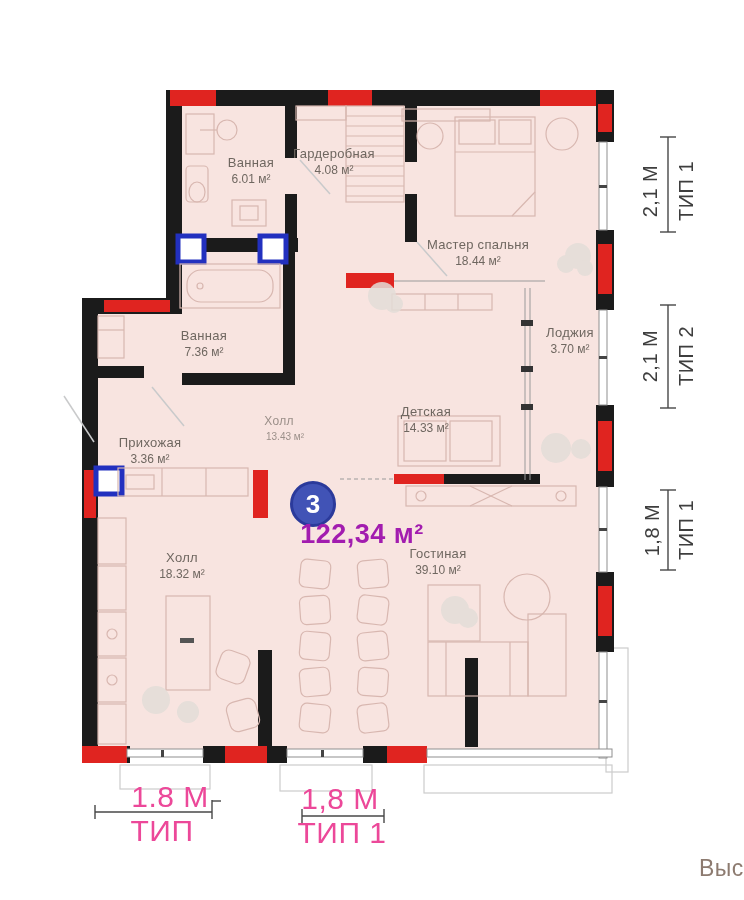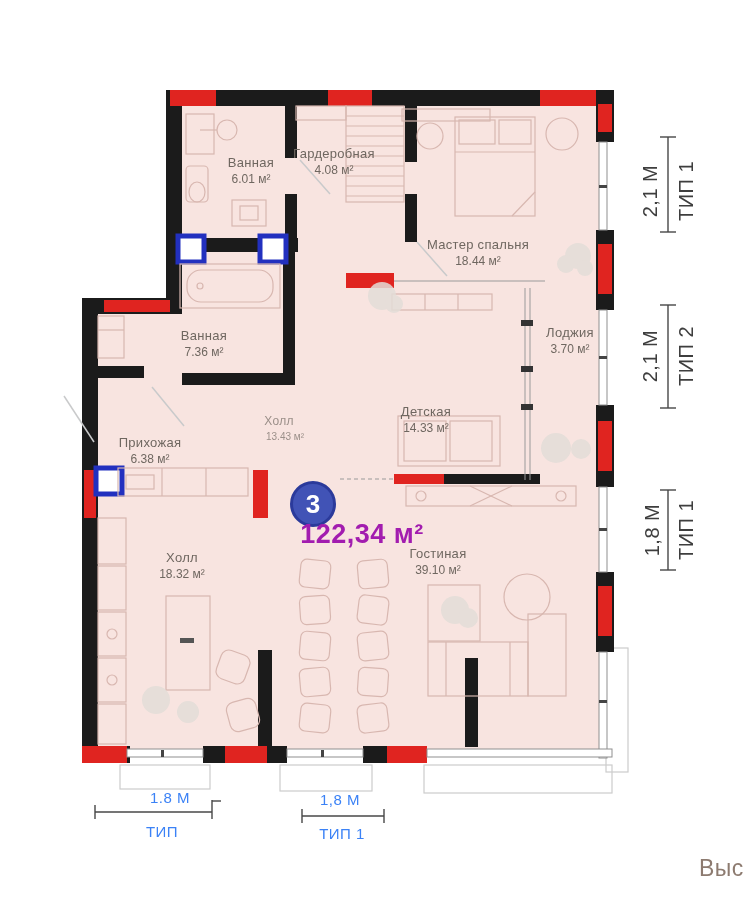--- a/index.html
+++ b/index.html
@@ -34,21 +34,21 @@
     position:absolute;left:362px;top:534px;transform:translate(-50%,-50%);
     font-size:27px;font-weight:600;color:#a21caf;letter-spacing:.5px;z-index:5;
     white-space:nowrap;
   }
   .vtxt{
     position:absolute;transform:translate(-50%,-50%) rotate(-90deg);
     white-space:nowrap;font-size:20px;color:#3e3e3e;letter-spacing:.5px;z-index:3;
   }
   .htxt{
     position:absolute;transform:translate(-50%,-50%);
-    white-space:nowrap;font-size:15px;color:#3b82f6;letter-spacing:.5px;z-index:3;
+    white-space:nowrap;font-size:30px;color:#ec4899;letter-spacing:.5px;z-index:3;
   }
   .corner{
     position:absolute;left:699px;top:855px;font-size:23px;color:#8d7b70;
     letter-spacing:.5px;z-index:3;text-align:right;
   }
 </style>
 </head>
 <body>
 
 <div class="canvas">
@@ -291,21 +291,21 @@
   <div class="room" style="left:570px;top:341px">
     <span class="rn">Лоджия</span>
     <span class="ra">3.70 м²</span>
   </div>
   <div class="room" style="left:426px;top:420px">
     <span class="rn">Детская</span>
     <span class="ra">14.33 м²</span>
   </div>
   <div class="room" style="left:150px;top:451px">
     <span class="rn">Прихожая</span>
-    <span class="ra">6.38 м²</span>
+    <span class="ra">3.36 м²</span>
   </div>
   <div class="room faint" style="left:279px;top:428px">
     <span class="rn">Холл</span>
     <span class="ra">13.43 м²</span>
   </div>
   <div class="room" style="left:182px;top:566px">
     <span class="rn">Холл</span>
     <span class="ra">18.32 м²</span>
   </div>
   <div class="room" style="left:438px;top:562px">

